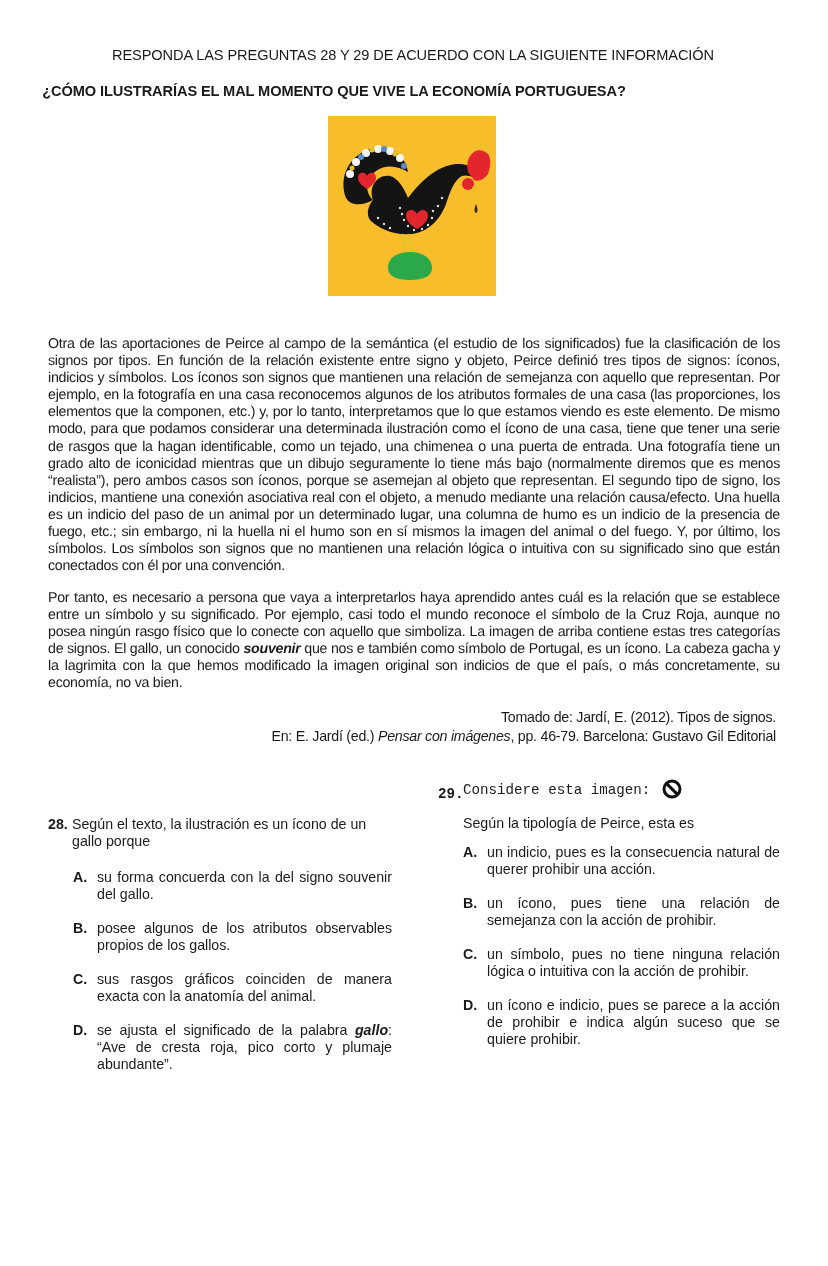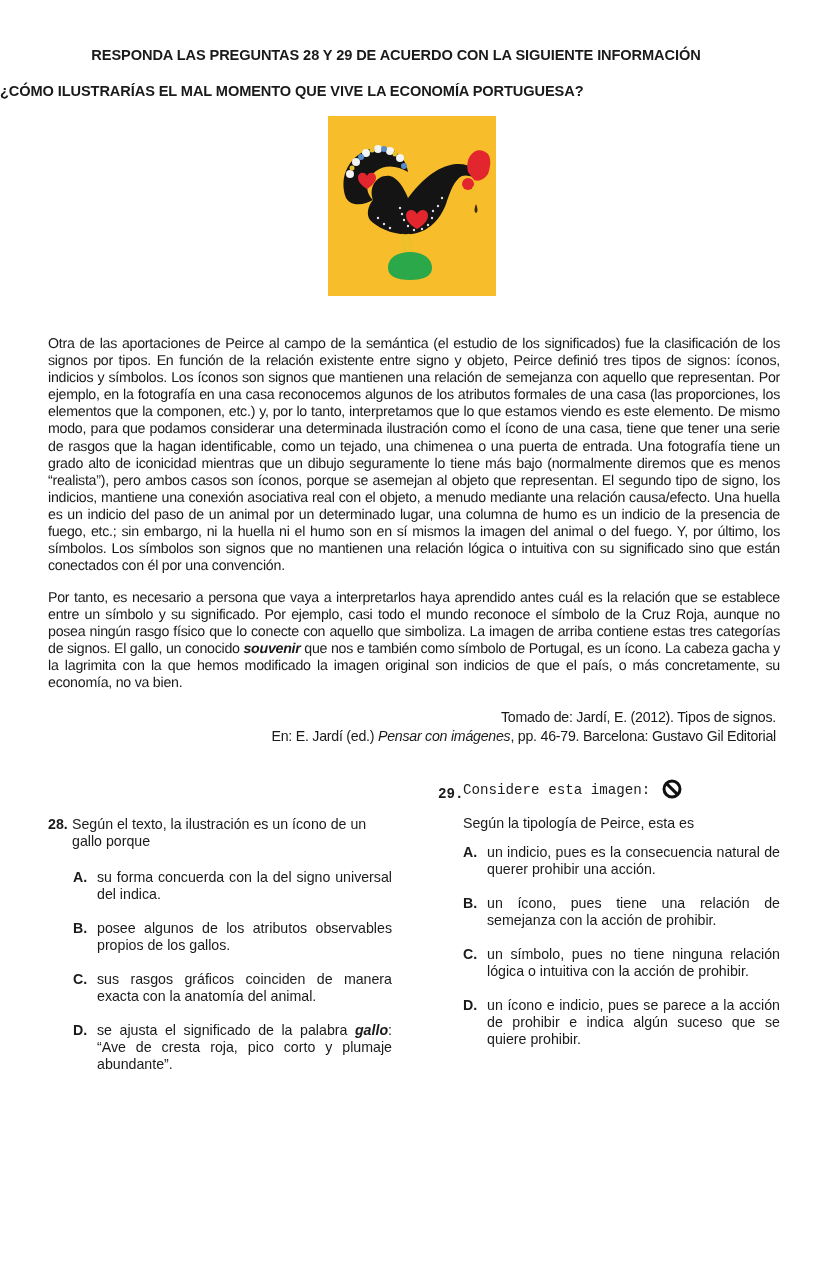--- a/index.html
+++ b/index.html
@@ -1,26 +1,26 @@
 <!DOCTYPE html>
 <html><head>
 <meta charset="utf-8">
 <style>
   html, body { margin: 0; padding: 0; background: #ffffff; }
   body {
     width: 828px; height: 1266px; position: relative; overflow: hidden;
     font-family: "Liberation Sans", sans-serif; color: #1a1a1a;
   }
   .h1 {
-    position: absolute; left: 0; width: 792px; top: 47px;
-    text-align: center; font-weight: bold; font-size: 14.6px; letter-spacing: -0.1px;
+    position: absolute; left: 17px; width: 792px; top: 47px;
+    text-align: center; font-weight: normal; font-size: 14.6px; letter-spacing: -0.1px;
   }
   .h2 {
     position: absolute; left: 0; width: 668px; top: 83px;
-    text-align: left; font-weight: bold; font-size: 14.6px; letter-spacing: -0.1px;
+    text-align: center; font-weight: bold; font-size: 14.6px; letter-spacing: -0.1px;
   }
   .figure {
     position: absolute; left: 328px; top: 116px; width: 168px; height: 180px;
     background: #f8bd2a; overflow: hidden;
   }
   .body-text {
     position: absolute; left: 48px; width: 732px;
     font-size: 14.2px; line-height: 17.1px; text-align: justify;
     text-rendering: geometricPrecision;
     font-stretch: condensed;
@@ -128,21 +128,21 @@
 </div>
 
 <div class="q q28">
   <div class="stem">
     <span class="qnum">28.</span>
     <span>Según el texto, la ilustración es un ícono de un gallo porque</span>
   </div>
   <div class="opts">
     <div class="opt">
       <span class="ol">A.</span>
-      <span class="ot">su forma concuerda con la del signo universal del indica.</span>
+      <span class="ot">su forma concuerda con la del signo souvenir del gallo.</span>
     </div>
     <div class="opt">
       <span class="ol">B.</span>
       <span class="ot">posee algunos de los atributos observables propios de los gallos.</span>
     </div>
     <div class="opt">
       <span class="ol">C.</span>
       <span class="ot">sus rasgos gráficos coinciden de manera exacta con la anatomía del animal.</span>
     </div>
     <div class="opt">

